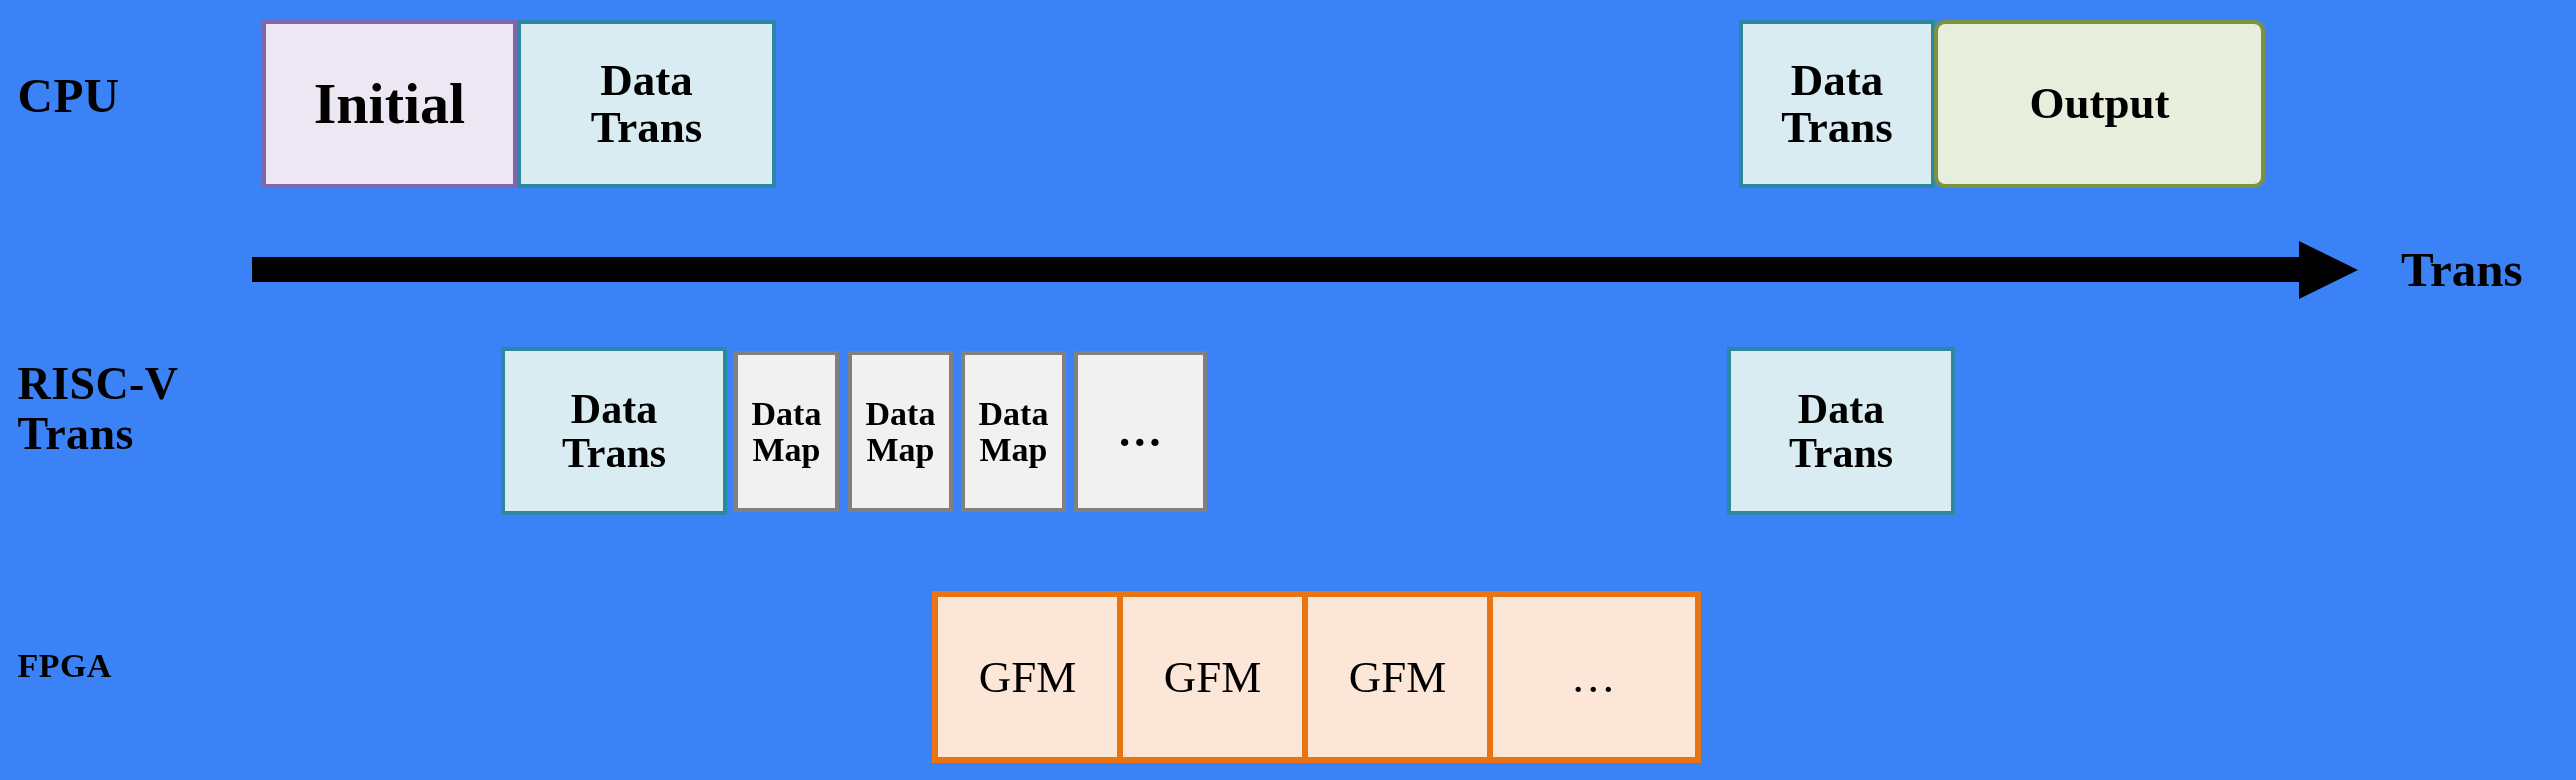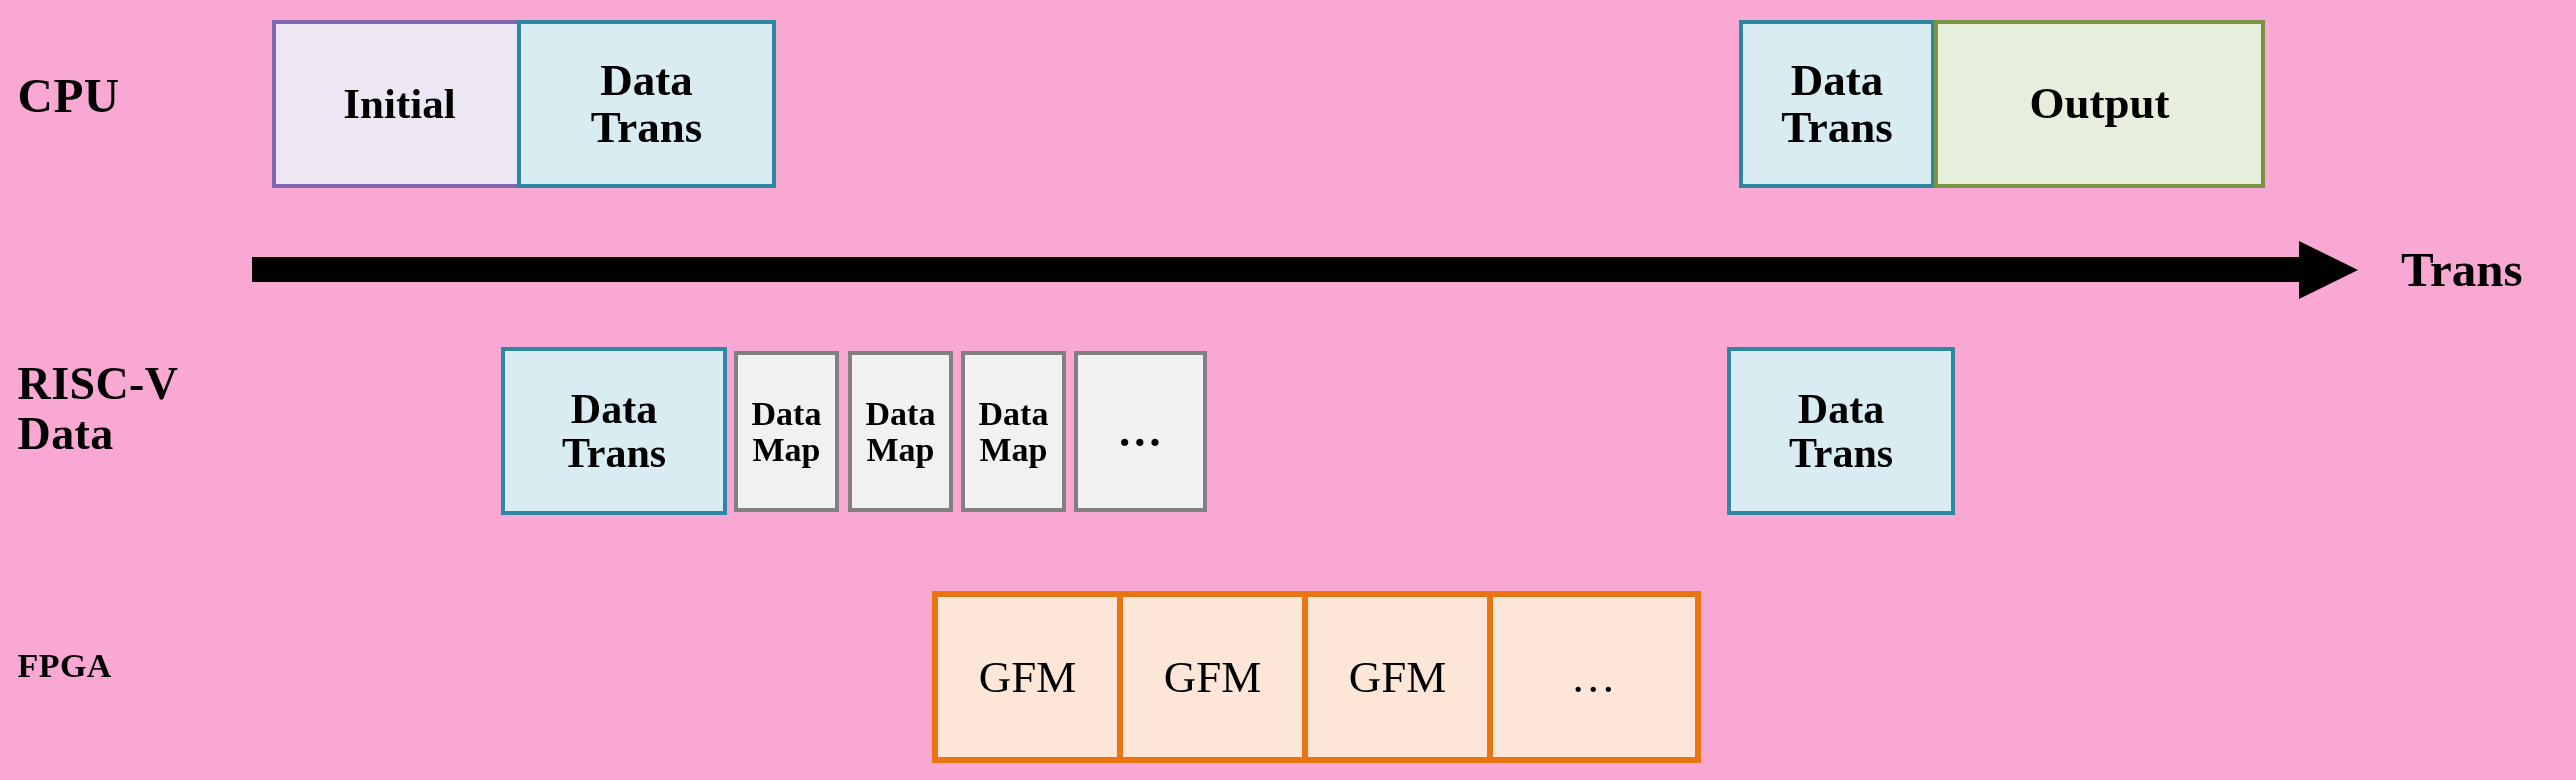--- a/index.html
+++ b/index.html
@@ -4,21 +4,21 @@
 <style>
   html, body {
     margin: 0;
     padding: 0;
     background: #ffffff;
   }
   #canvas {
     position: relative;
     width: 2576px;
     height: 781px;
-    background: #f9a8d4;
+    background: #3b82f6;
     font-family: "Liberation Serif", "DejaVu Serif", serif;
     overflow: hidden;
   }
 
   
   .row-label {
     position: absolute;
     font-weight: bold;
     color: #000000;
     line-height: 1.08;
@@ -104,33 +104,33 @@
   .dots { letter-spacing: 1.6px; font-size: 45px; }
 </style>
 </head>
 <body>
 
 <div id="canvas">
 
   <div class="row-label" id="label-cpu">CPU</div>
 
   <div class="row-label" id="label-riscv">RISC-V
-Data</div>
+Trans</div>
 
   <div class="row-label" id="label-fpga">FPGA</div>
 
-  <div class="block blk-purple" style="left:272px; top:20px; width:255px; height:168px; font-size:43px;">Initial</div>
+  <div class="block blk-purple" style="left:262px; top:20px; width:255px; height:168px; font-size:58px;">Initial</div>
 
   <div class="block blk-teal" style="left:517px; top:20px; width:259px; height:168px; font-size:45px;">Data
 Trans</div>
 
   <div class="block blk-teal" style="left:1739px; top:20px; width:196px; height:168px; font-size:45px;">Data
 Trans</div>
 
-  <div class="block blk-olive" style="left:1934px; top:20px; width:331px; height:168px; font-size:45px;">Output</div>
+  <div class="block blk-olive" style="left:1934px; top:20px; width:331px; height:168px; font-size:45px;border-radius:11px;">Output</div>
 
   <div id="time-axis"></div>
   <div id="time-arrowhead"></div>
   <div id="time-label">Trans</div>
 
   <div class="block blk-teal" style="left:501px; top:347px; width:226px; height:168px; font-size:42px;">Data
 Trans</div>
 
   <div class="block blk-gray" style="left:734px; top:351px; width:105px; height:161px; font-size:34px;">Data
 Map</div>

